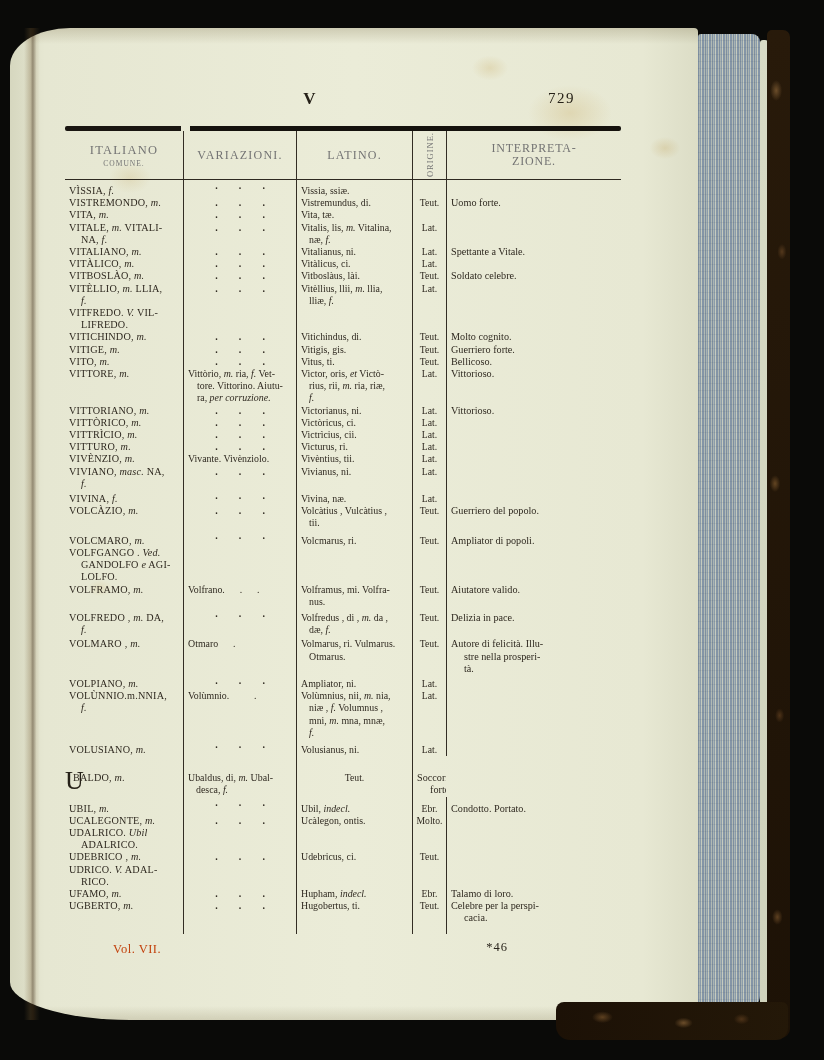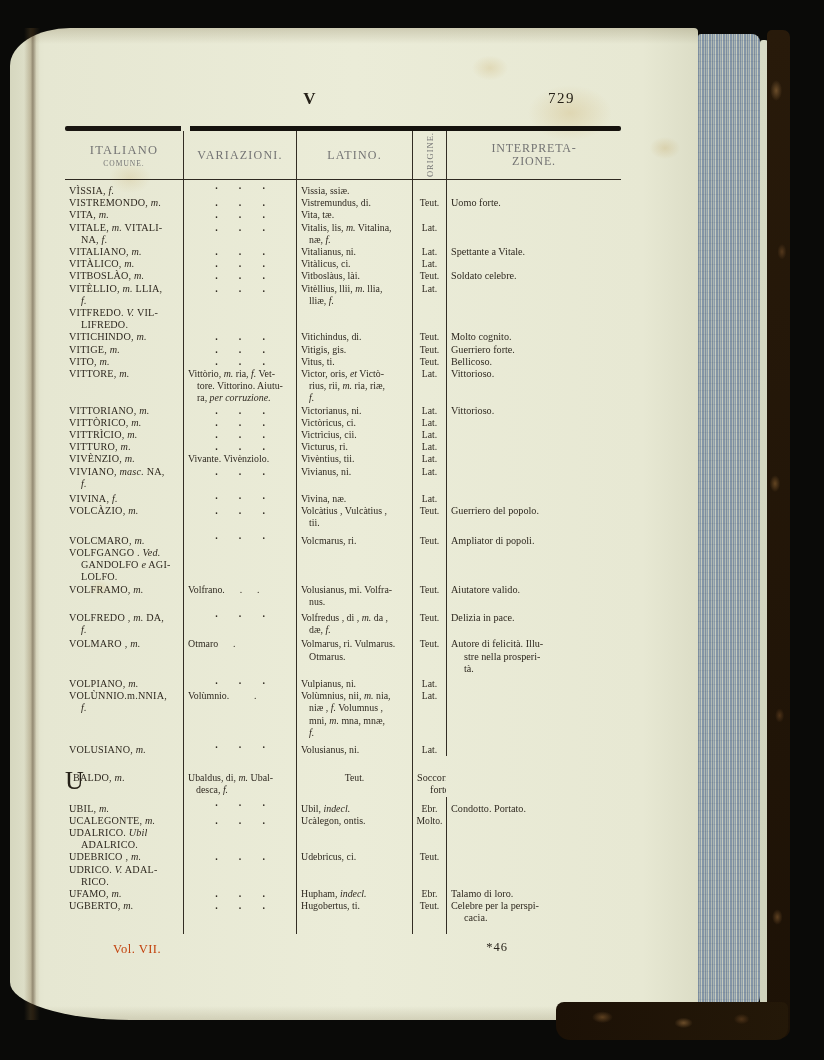--- a/index.html
+++ b/index.html
@@ -360,21 +360,21 @@
 GANDOLFO <i>e</i> AGI-
 LOLFO.</div>
     <div class="c c2"></div>
     <div class="c c3"></div>
     <div class="c c4"></div>
     <div class="c c5"></div>
   </div>
           <div class="row">
     <div class="c c1">VOLFRAMO, <i>m.</i></div>
     <div class="c c2">Volfrano.  .  .</div>
-    <div class="c c3">Volusianus, mi. Volfra-
+    <div class="c c3">Volframus, mi. Volfra-
 nus.</div>
     <div class="c c4">Teut.</div>
     <div class="c c5">Aiutatore valido.</div>
   </div>
           <div class="row" style="--gap: 4px;">
     <div class="c c1">VOLFREDO , <i>m.</i> DA,
 <i>f.</i></div>
     <div class="c c2 dots">
               <span>.</span>
               <span>.</span>
@@ -395,21 +395,21 @@
 stre nella prosperi-
 tà.</div>
   </div>
           <div class="row" style="--gap: 3px;">
     <div class="c c1">VOLPIANO, <i>m.</i></div>
     <div class="c c2 dots">
               <span>.</span>
               <span>.</span>
               <span>.</span>
             </div>
-    <div class="c c3">Vulpianus, ni.</div>
+    <div class="c c3">Ampliator, ni.</div>
     <div class="c c4">Lat.</div>
     <div class="c c5"></div>
   </div>
           <div class="row">
     <div class="c c1">VOLÙNNIO.m.NNIA,
 <i>f.</i></div>
     <div class="c c2">Volùmnio.   .</div>
     <div class="c c3">Volùmnius, nii, <i>m.</i> nia,
 niæ , <i>f.</i> Volumnus ,
 mni, <i>m.</i> mna, mnæ,

